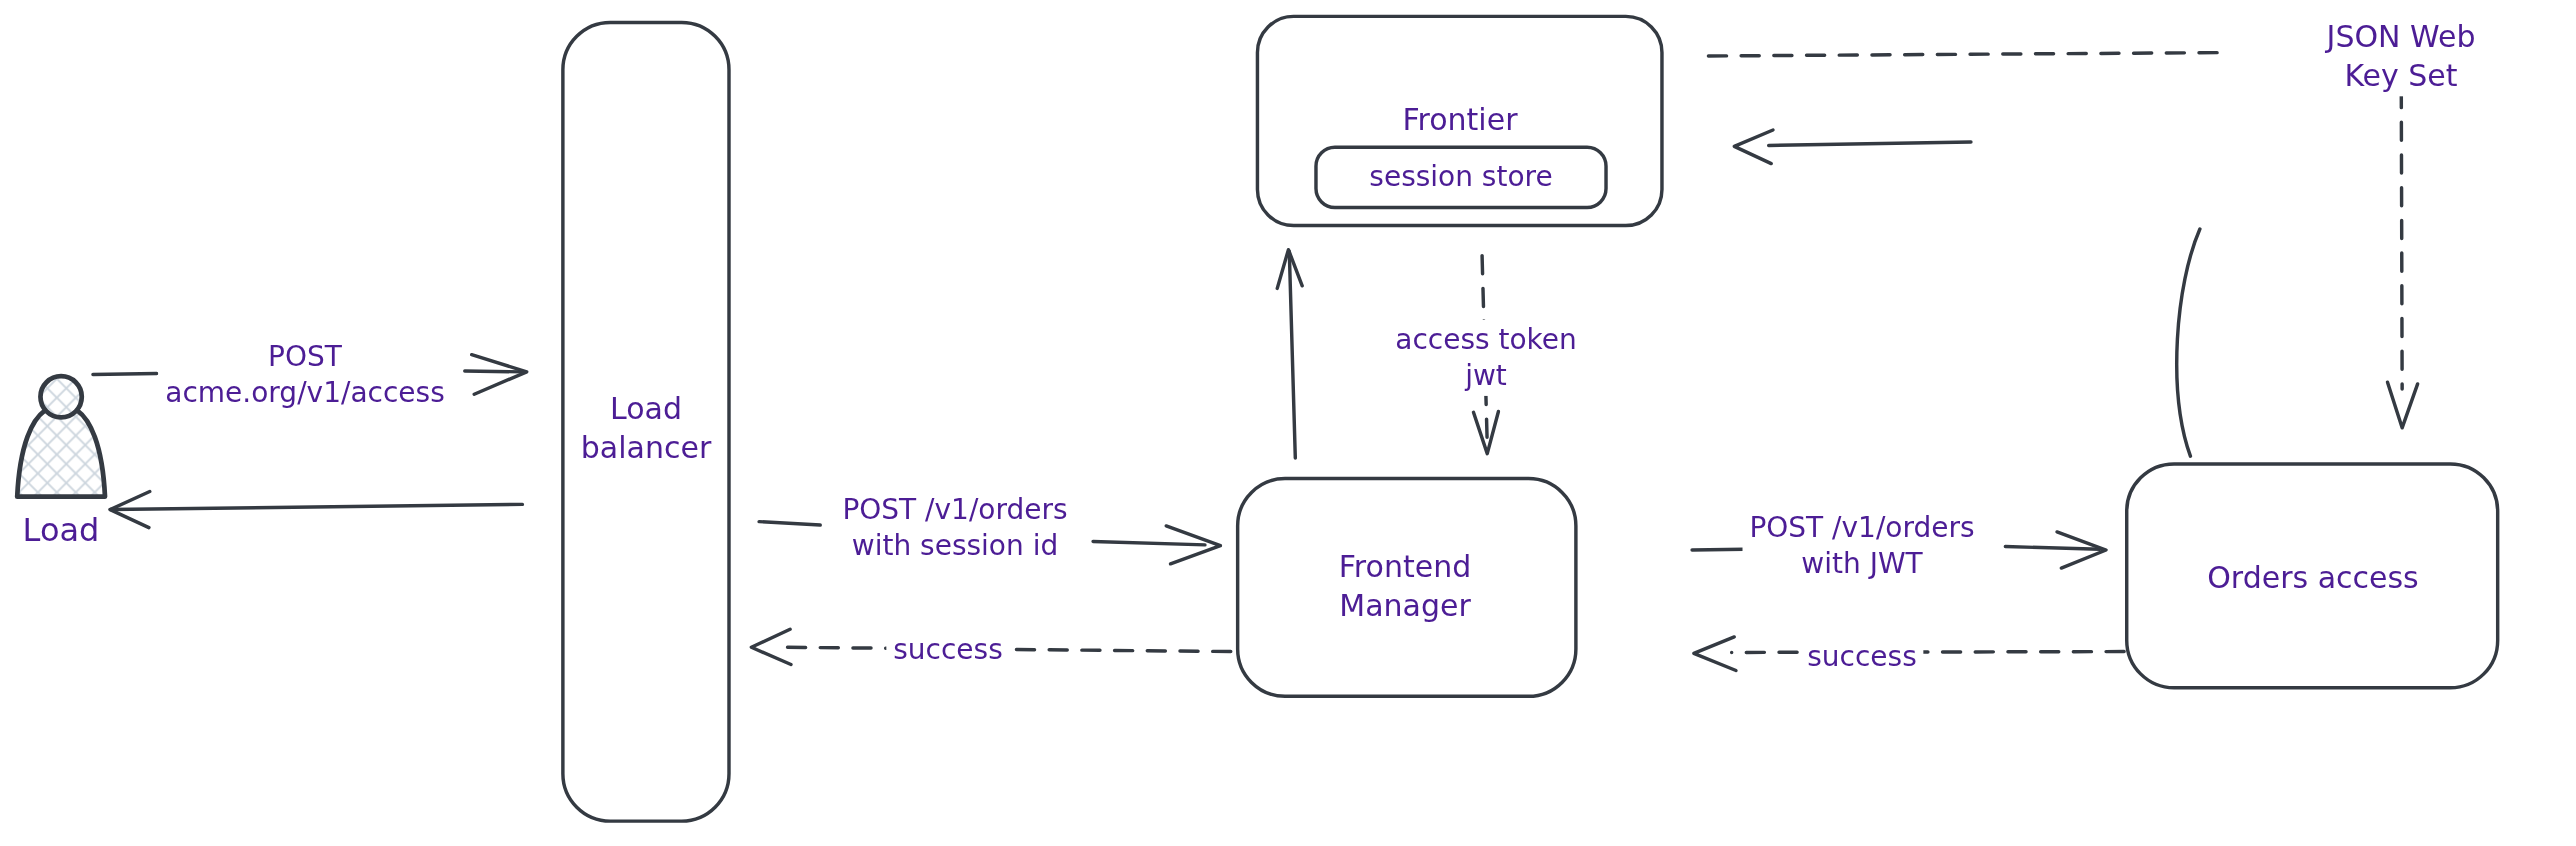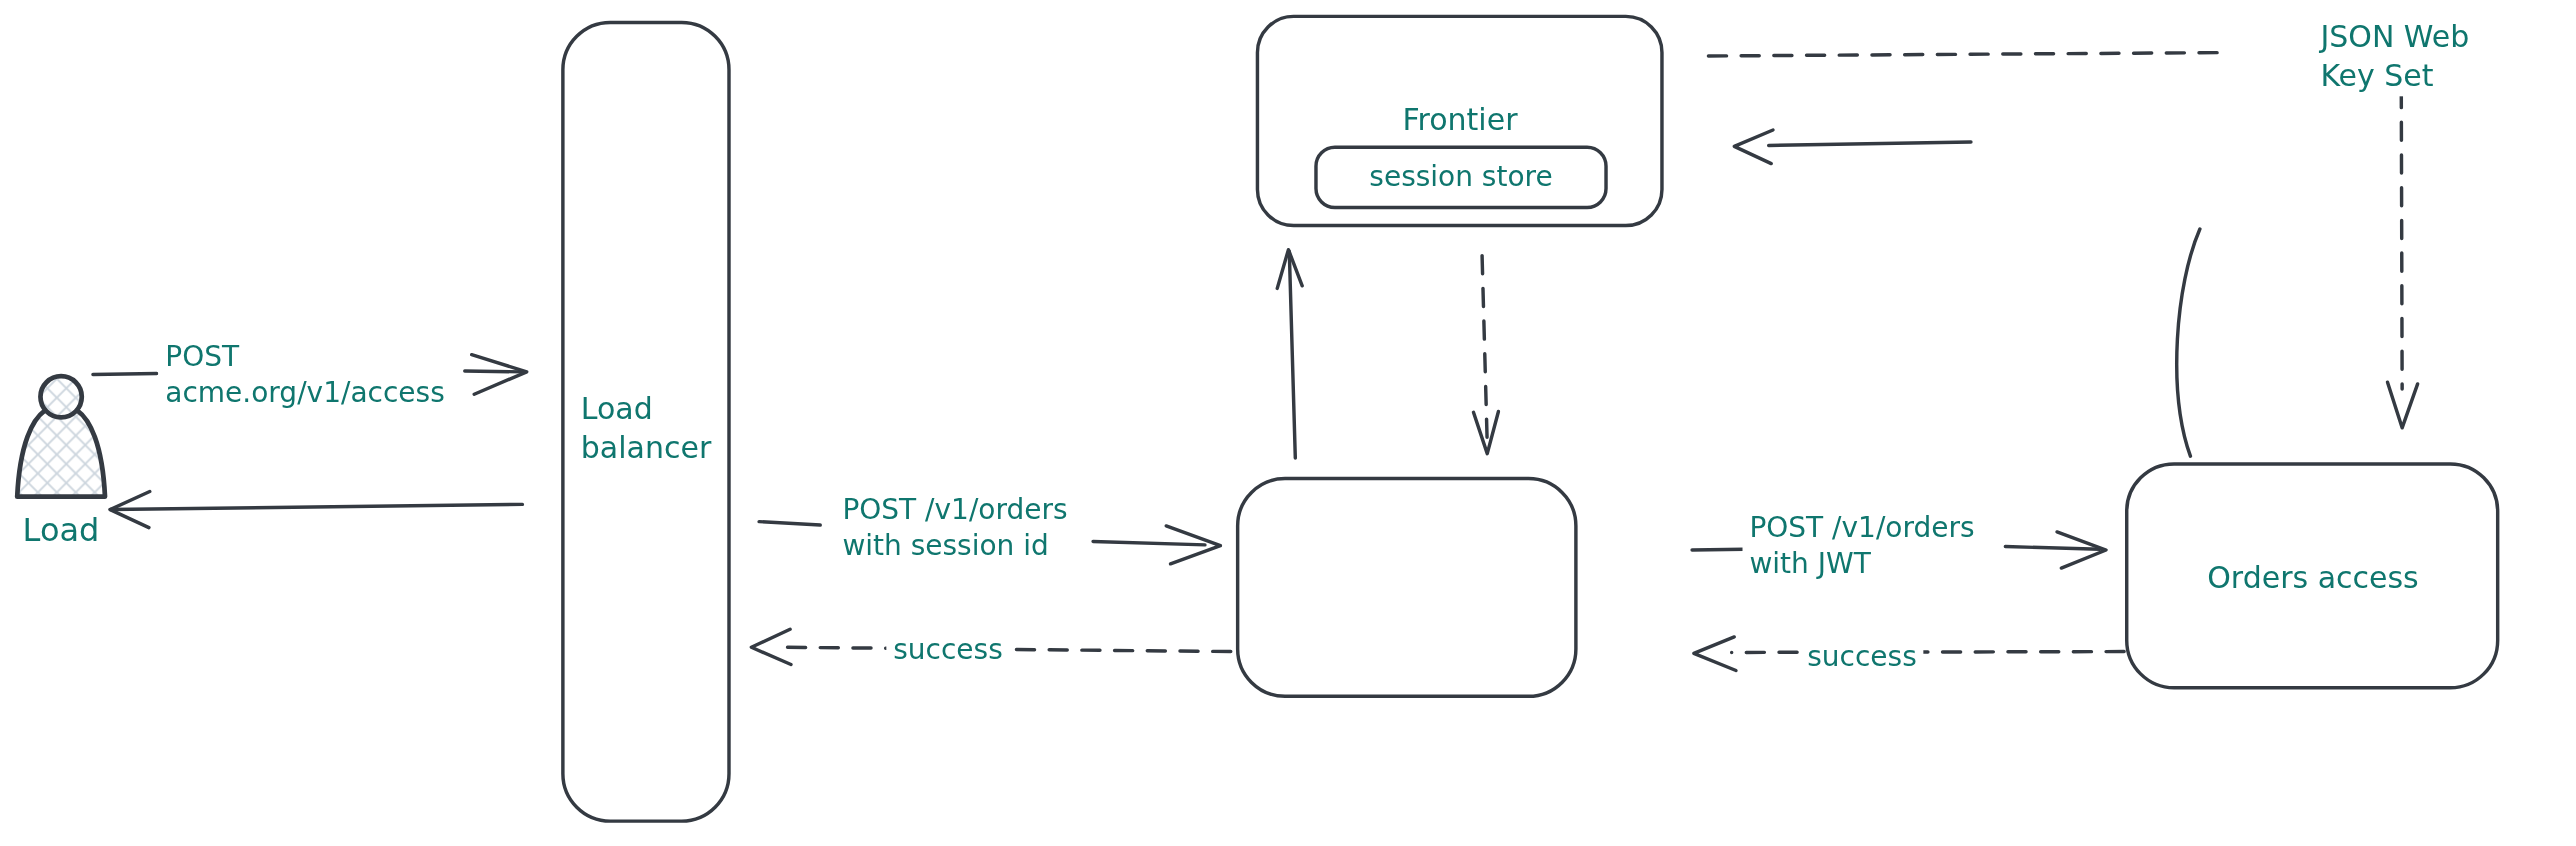--- a/index.html
+++ b/index.html
@@ -13,26 +13,26 @@
   }
   #shapes{position:absolute;left:0;top:0;}
   .ln{fill:none;stroke:#343a42;stroke-width:4;stroke-linecap:round;stroke-linejoin:round;}
   .dash{stroke-dasharray:21 17;}
   .bx{fill:#ffffff;stroke:#343a42;stroke-width:4;}
   .fig{stroke:#343a42;stroke-width:5.5;stroke-linejoin:round;}
   .lbl{
     position:absolute;
     transform:translate(-50%,-50%);
     white-space:pre-line;
-    text-align:left;
+    text-align:center;
     background:#ffffff;
     padding:1.7px 6.9px;
     font-size:28px;
     line-height:1.3;
-    color:#0f766e;
+    color:#4c1d95;
   }
   .node-title{font-size:30px;}
 </style>
 </head>
 <body>
 
 <div id="canvas">
 
   <svg id="shapes" width="2576" height="847" viewBox="0 0 2993 984">
     <defs>
@@ -110,26 +110,30 @@
       <path class="ln dash" d="M 2790 104 L 2791 452"></path>
       <path class="ln" d="M 2774 444 L 2791 497 L 2809 446"></path>
     </g>
   </svg>
 
   <div class="lbl node-title" style="left:61px;top:530px;font-size:32px;">Load</div>
   <div class="lbl node-title" style="left:646px;top:428px;">Load
 balancer</div>
   <div class="lbl node-title" style="left:1460px;top:119px;">Frontier</div>
   <div class="lbl" style="left:1461px;top:177px;">session store</div>
+  <div class="lbl node-title" style="left:1405px;top:586px;">Frontend
+Manager</div>
   <div class="lbl node-title" style="left:2313px;top:577px;">Orders access</div>
   <div class="lbl node-title" style="left:2401px;top:56px;">JSON Web Key Set</div>
 
   <div class="lbl" style="left:305px;top:375px;">POST
 acme.org/v1/access</div>
   <div class="lbl" style="left:955px;top:528px;">POST /v1/orders
 with session id</div>
   <div class="lbl" style="left:948px;top:650px;">success</div>
+  <div class="lbl" style="left:1486px;top:358px;">access token
+jwt</div>
   <div class="lbl" style="left:1862px;top:546px;">POST /v1/orders
 with JWT</div>
   <div class="lbl" style="left:1862px;top:657px;">success</div>
 
 </div>
 
 
 </body></html>

